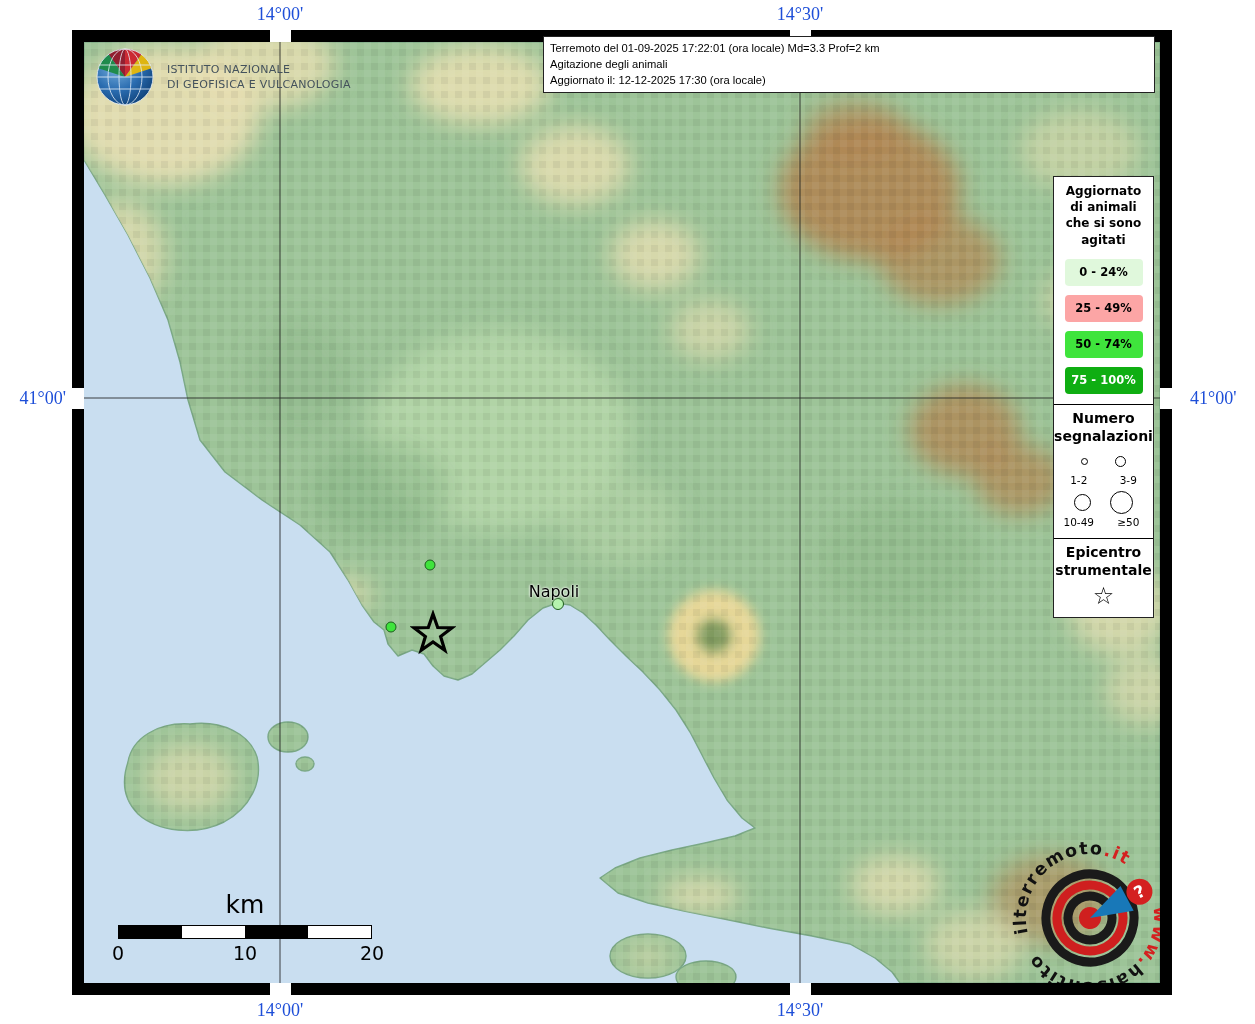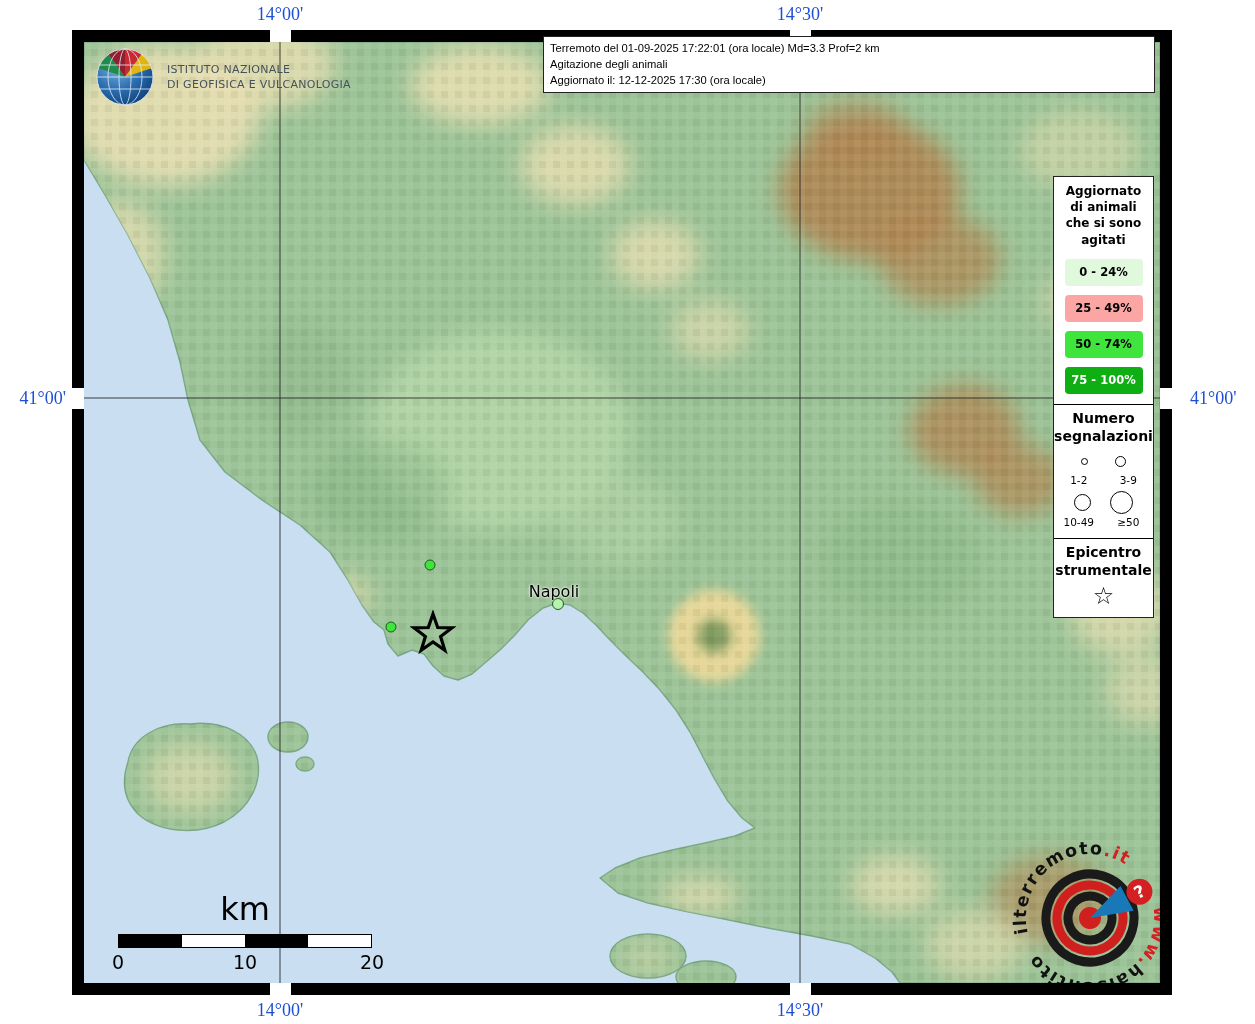--- a/index.html
+++ b/index.html
@@ -43,21 +43,21 @@
 
   
   .marker{position:absolute;border:1px solid #1c5c1c;border-radius:50%;
           box-sizing:border-box;transform:translate(-50%,-50%);z-index:3;}
   .epicenter{position:absolute;transform:translate(-50%,-50%);z-index:3;}
   .city-label{position:absolute;left:524px;top:582px;width:60px;text-align:center;
               font-size:16px;z-index:3;text-shadow:0 0 3px #fff,0 0 2px #fff;}
 
   
   .scalebar{position:absolute;left:118px;top:890px;width:254px;z-index:3;}
-  .scalebar .unit{text-align:center;font-size:32px;margin-bottom:6px;}
+  .scalebar .unit{text-align:center;font-size:25px;margin-bottom:6px;}
   .bar{display:flex;height:12px;border:1.6px solid #000;background:#fff;}
   .bar div{flex:1;}
   .seg-b{background:#000;} .seg-w{background:#fff;}
   .tick-row{position:relative;height:24px;font-size:19px;margin-top:3px;}
   .tick-row span{position:absolute;transform:translateX(-50%);}
   .tick-0{left:0;} .tick-10{left:50%;} .tick-20{left:100%;text-align:right;}
 
   .wm-svg{position:absolute;left:1000px;top:828px;z-index:3;}
   .ingv-svg{position:absolute;left:95px;top:45px;z-index:6;}
 </style>

